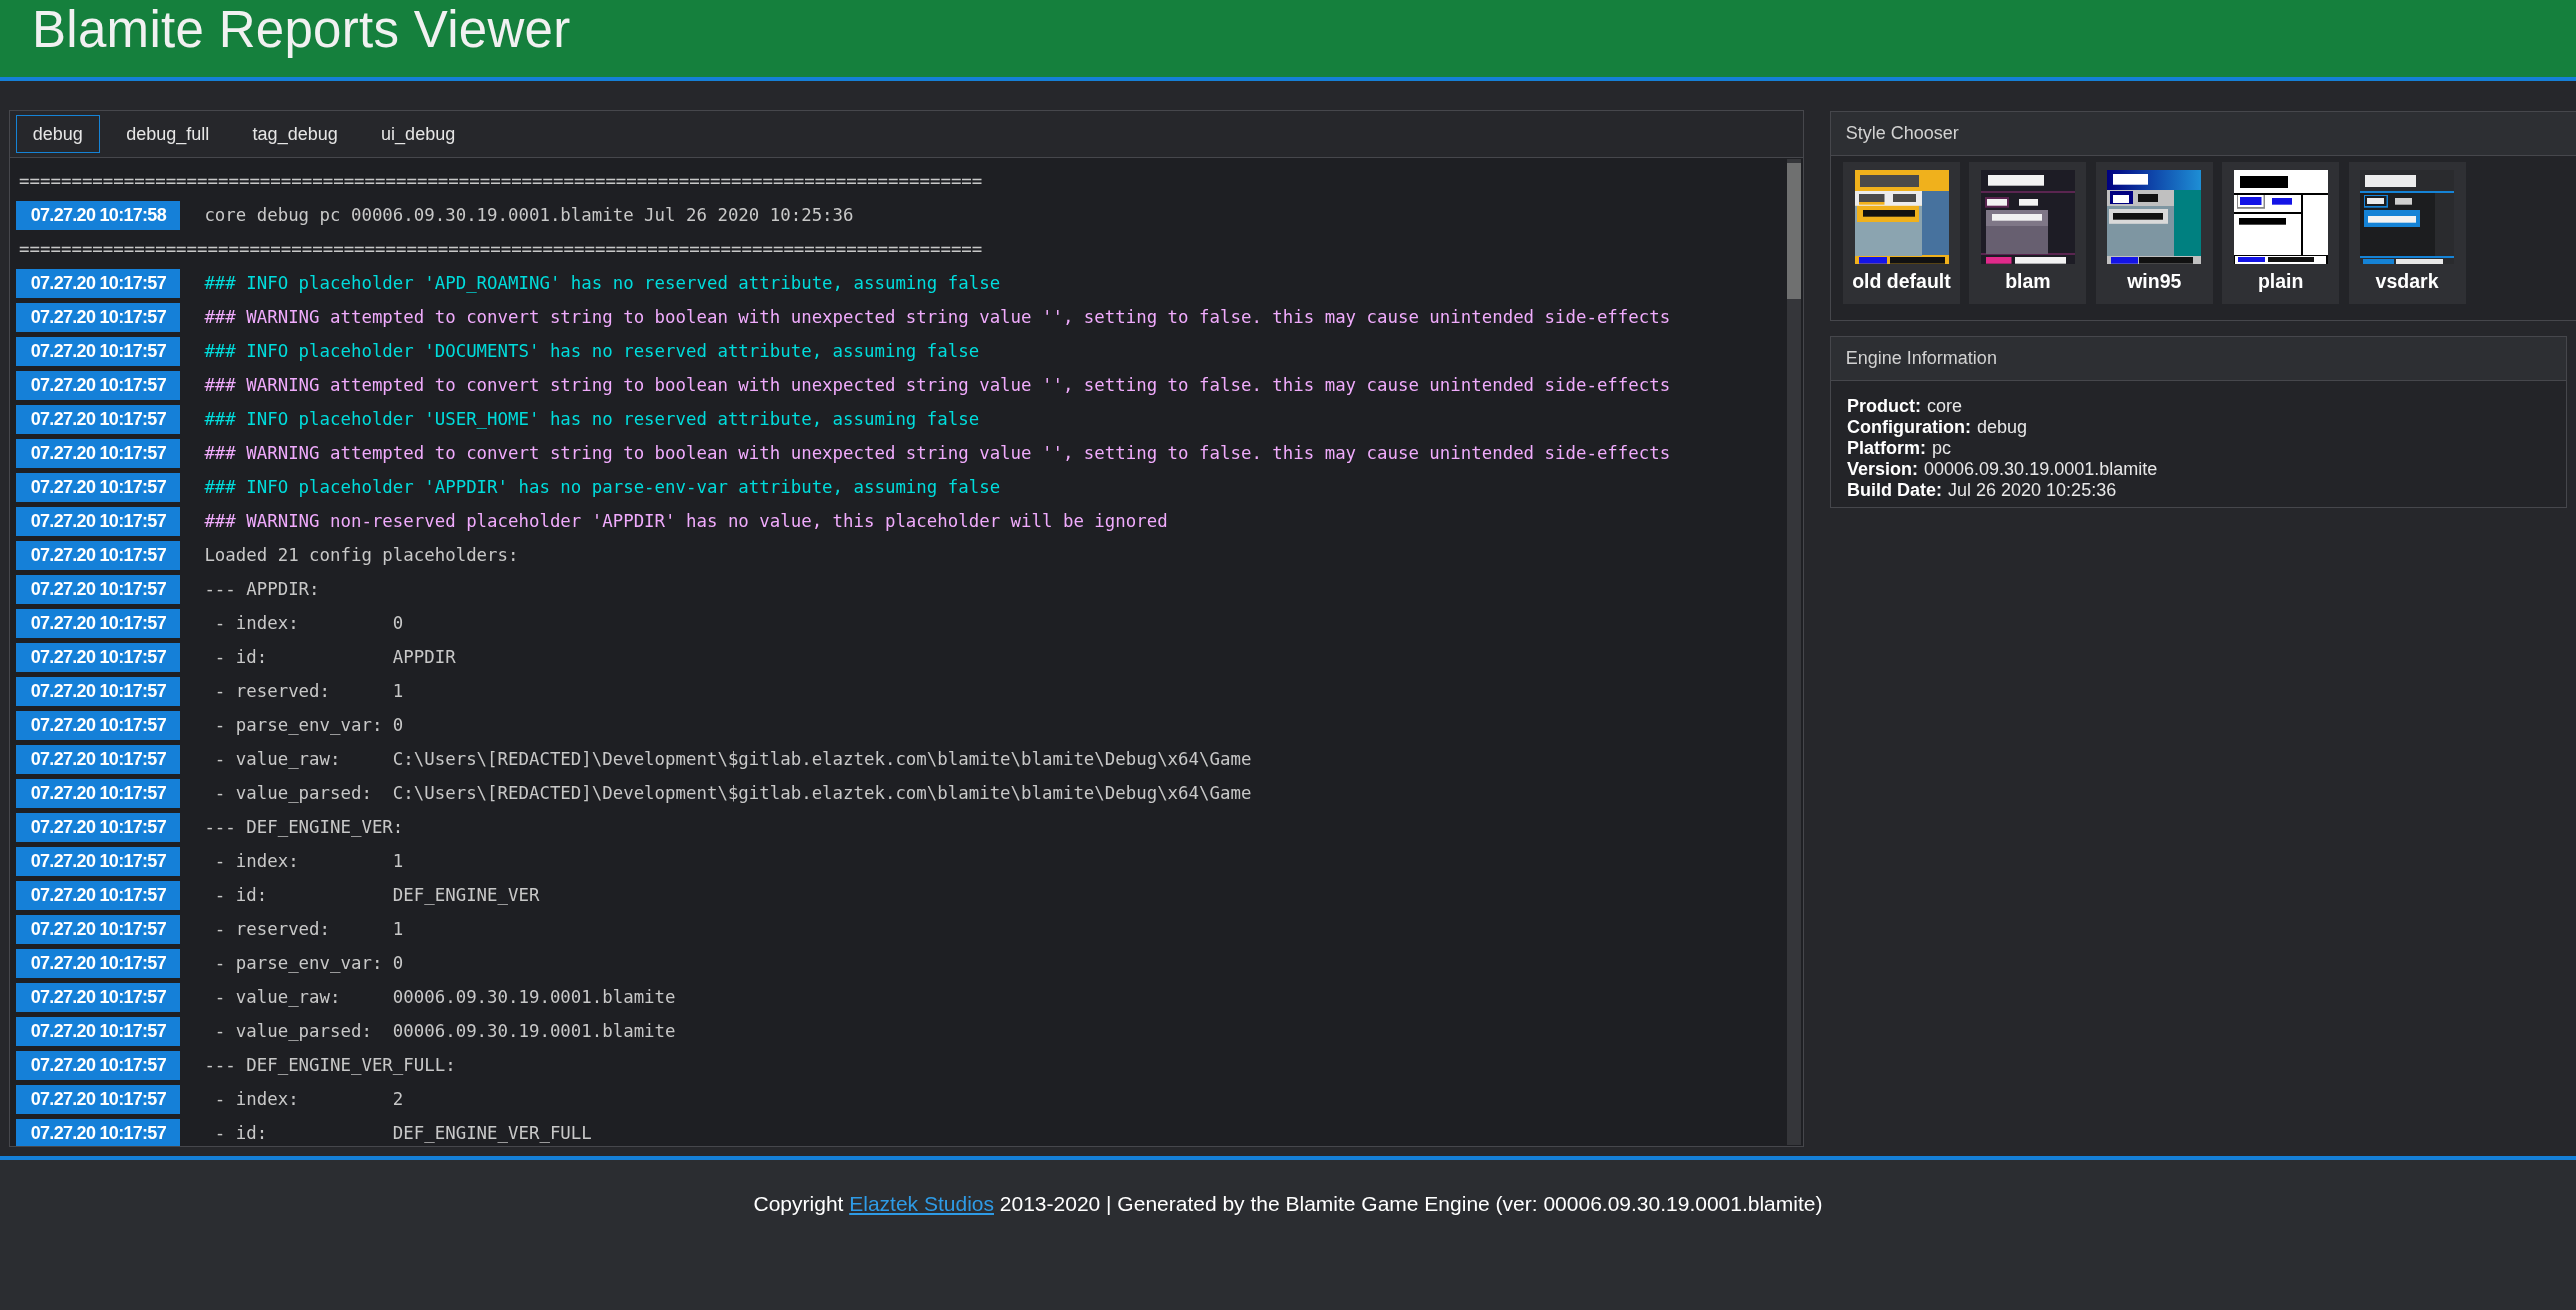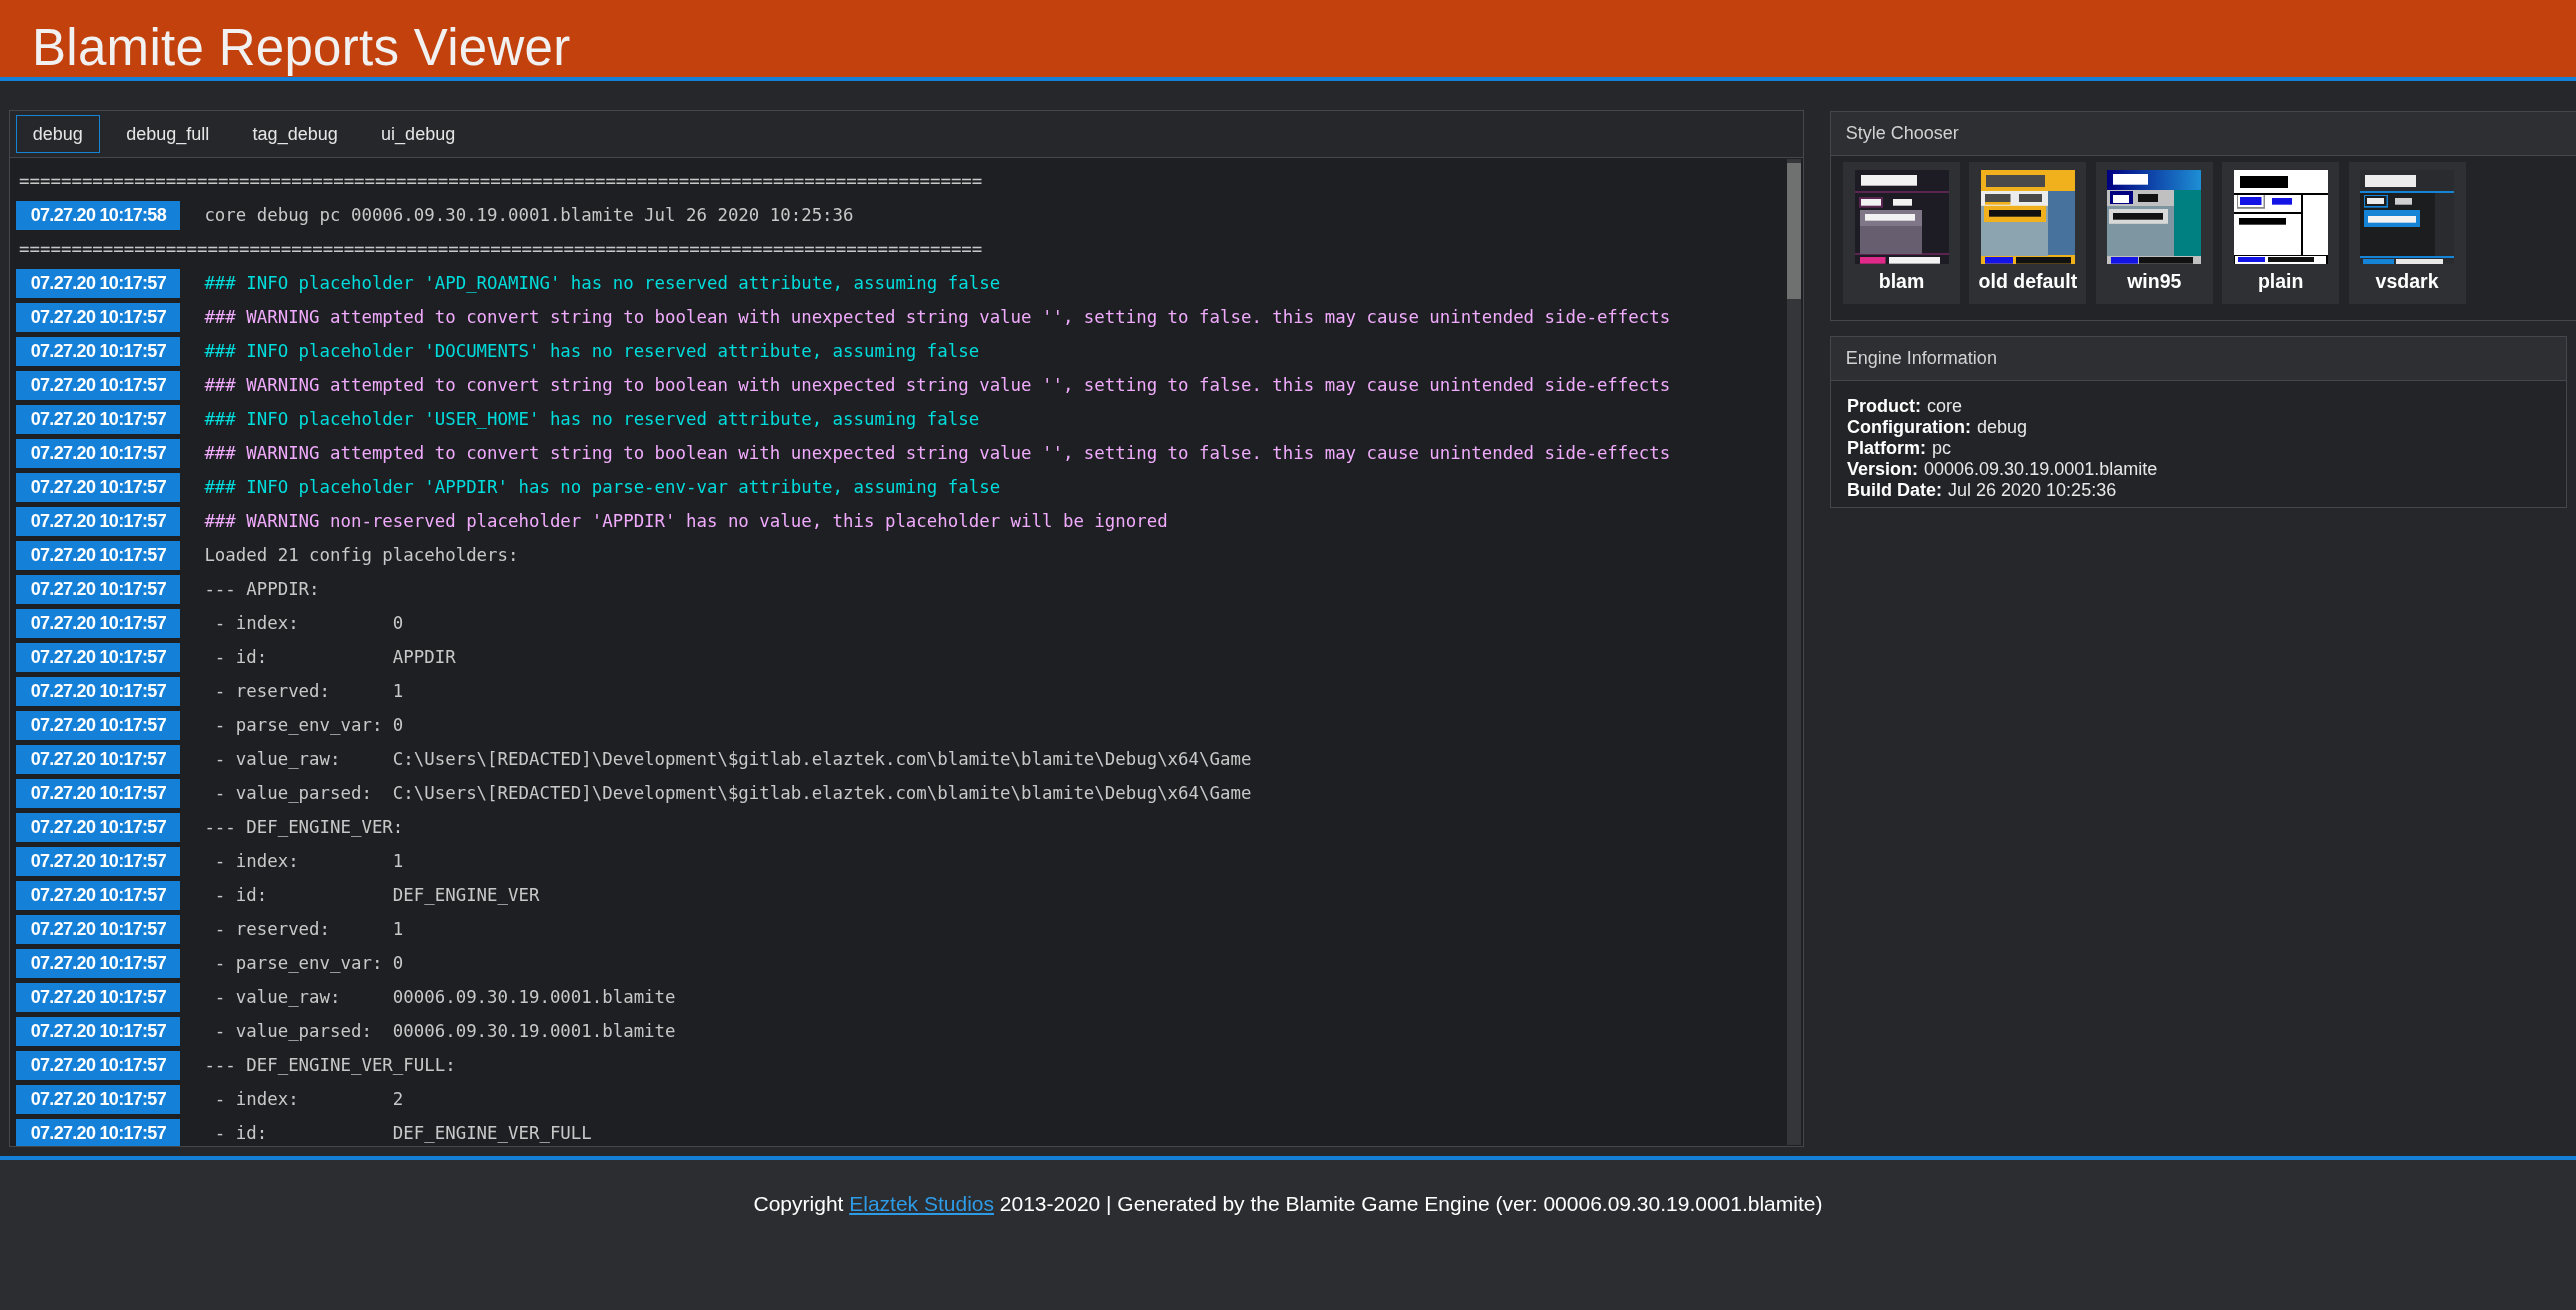--- a/index.html
+++ b/index.html
@@ -5,22 +5,22 @@
   * { margin:0; padding:0; box-sizing:border-box; }
   html,body { width:2576px; height:1310px; overflow:hidden; }
   body {
     background:#26272b;
     font-family:"Liberation Sans", sans-serif;
     position:relative;
   }
 
   
   .app-header{
-    height:81px; background:#c2410c; border-bottom:4px solid #1580d8;
-    display:flex; align-items:flex-end; padding-left:32px;
+    height:81px; background:#15803d; border-bottom:4px solid #1580d8;
+    display:flex; align-items:flex-start; padding-left:32px;
   }
   .app-title{ font-size:51px; font-weight:300; color:#f1f1f1; letter-spacing:0.3px; }
 
   
   .main{ position:absolute; top:81px; left:0; right:0; bottom:154px; background:#26272b; }
 
   
   .report-panel{
     position:absolute; left:8.7px; top:29px; width:1795px; height:1037px;
     border:1.3px solid #46474c; background:#1e1f23;
@@ -295,26 +295,26 @@
       <div class="vscroll-thumb"></div>
     </div>
   </section>
 
   <section class="panel style-panel">
     <div class="panel-header">
       <span>Style Chooser</span>
     </div>
     <div class="cards" id="themecards">
         <div class="theme-card">
+    <div class="thumb t-old-default"></div>
+    <div class="theme-label">old default</div>
+  </div>
+        <div class="theme-card">
     <div class="thumb t-blam"></div>
     <div class="theme-label">blam</div>
-  </div>
-        <div class="theme-card">
-    <div class="thumb t-old-default"></div>
-    <div class="theme-label">old default</div>
   </div>
         <div class="theme-card">
     <div class="thumb t-win95"></div>
     <div class="theme-label">win95</div>
   </div>
         <div class="theme-card">
     <div class="thumb t-plain"></div>
     <div class="theme-label">plain</div>
   </div>
         <div class="theme-card">

